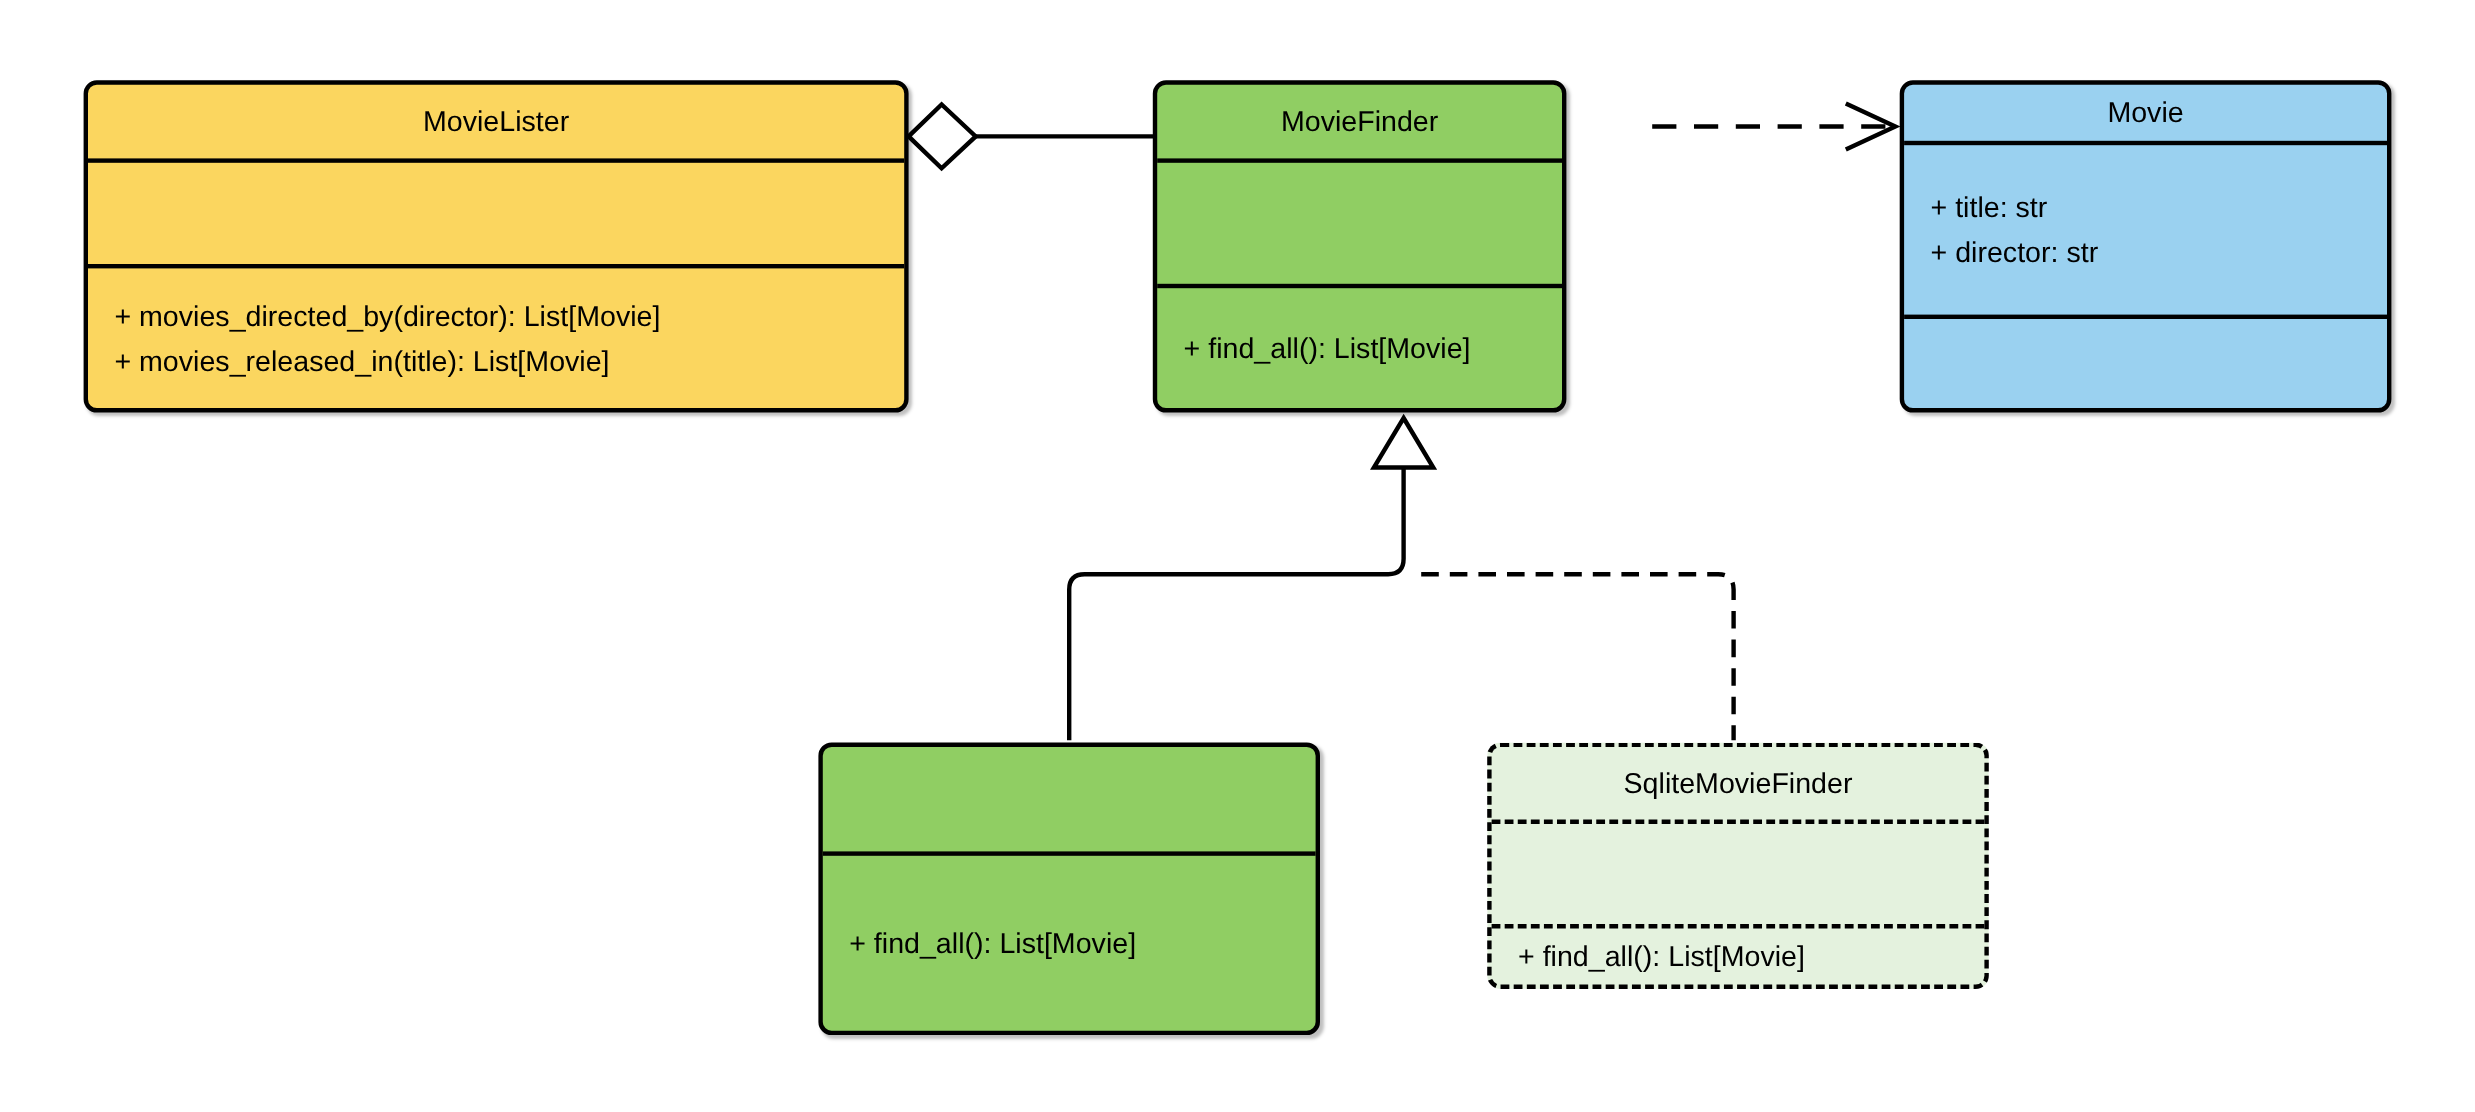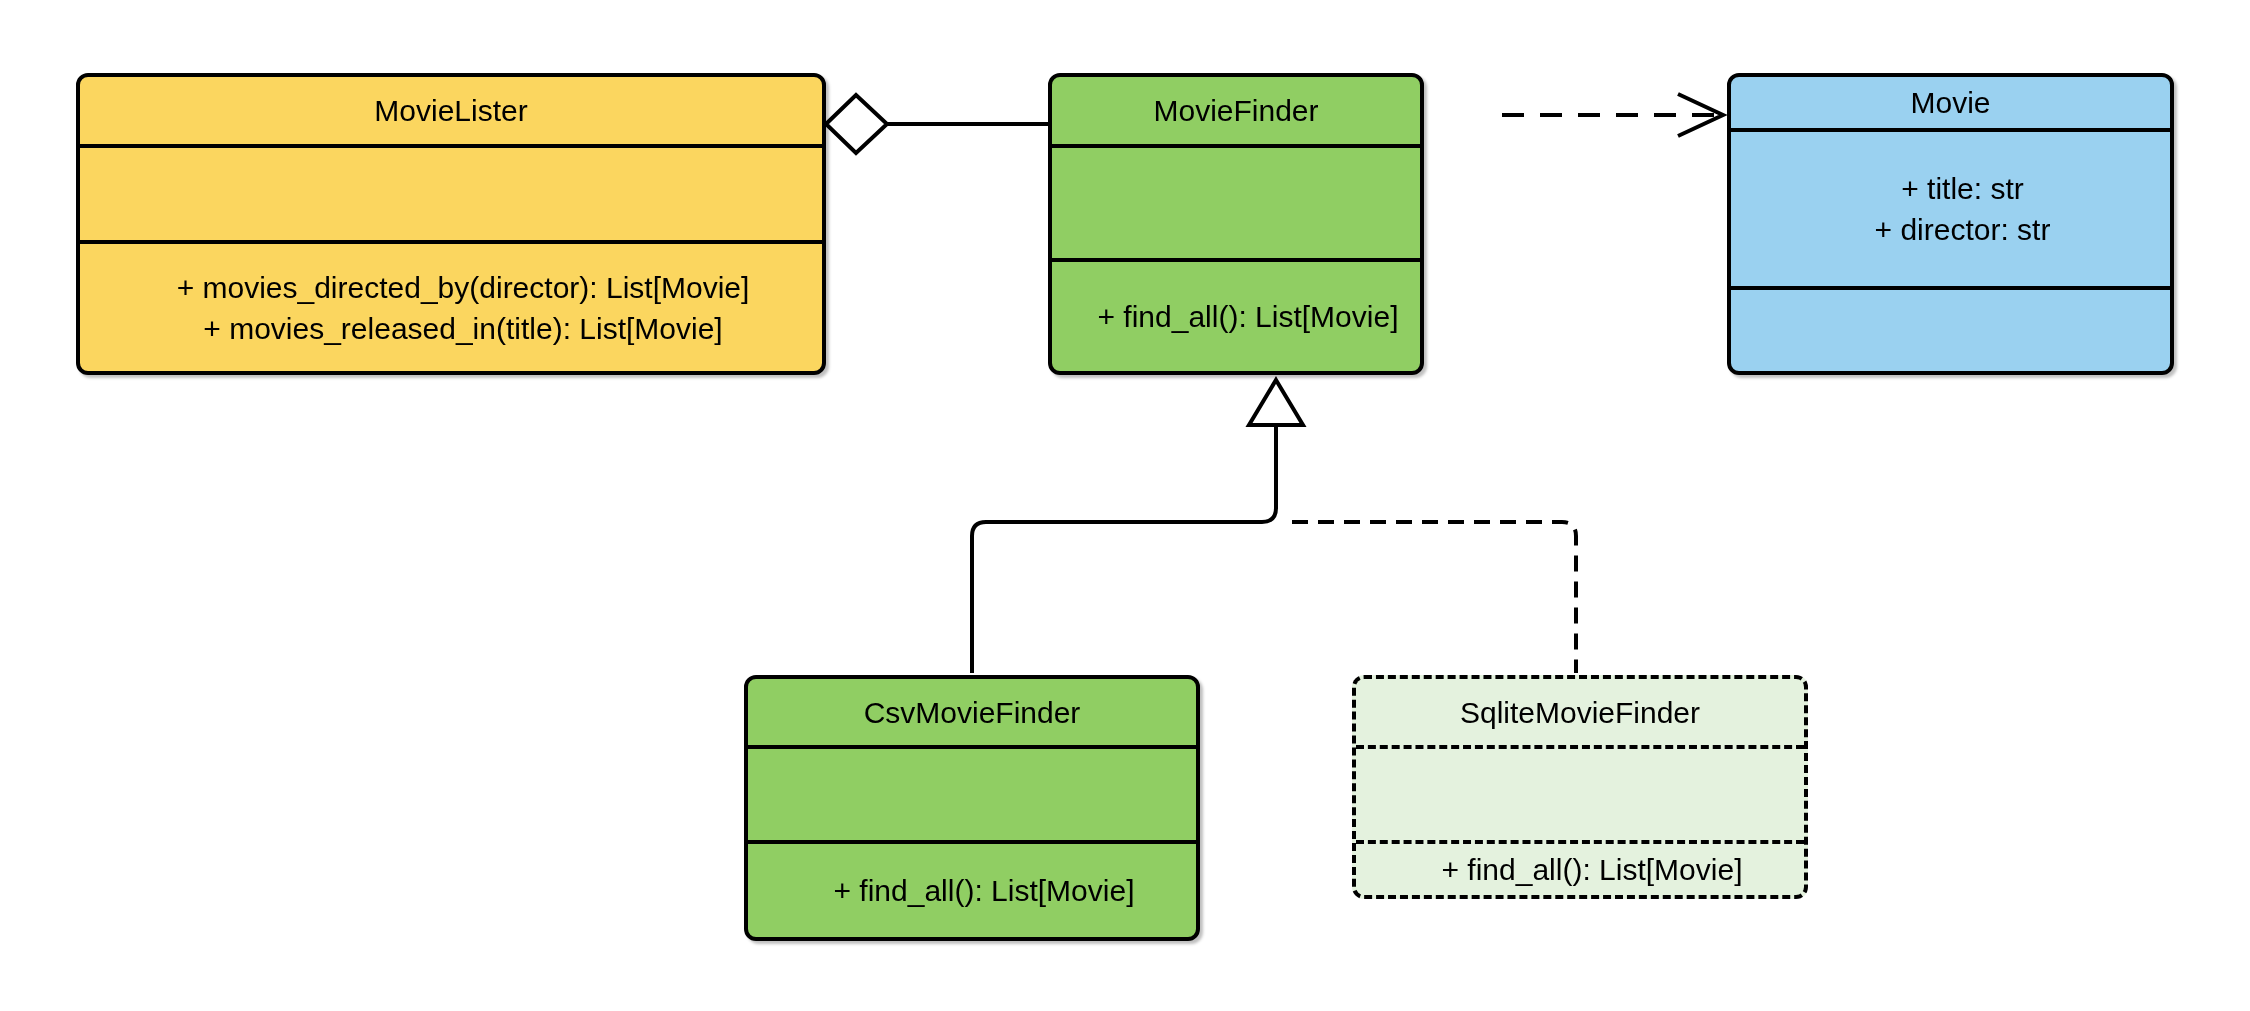--- a/index.html
+++ b/index.html
@@ -25,21 +25,21 @@
   }
   .uml-class {
     position: absolute;
     box-sizing: border-box;
     border: 4px solid var(--box-border, #000);
     border-radius: 12px;
     background: var(--fill, #fff);
     display: flex;
     flex-direction: column;
     box-shadow: 3px 3px 3px rgba(0,0,0,0.25);
-    font-size: 30px;
+    font-size: 26px;
     line-height: 41px;
   }
   .uml-class.dashed {
     border-style: dashed;
     box-shadow: none;
   }
   .compartment {
     box-sizing: border-box;
     overflow: hidden;
   }
@@ -53,21 +53,20 @@
     display: flex;
     align-items: center;
     justify-content: center;
   }
   .members-compartment {
     display: flex;
     flex-direction: column;
     justify-content: center;
     padding-left: 24px;
     padding-right: 0;
-    align-items: center;
   }
   .grow { flex: 1 1 auto; }
   .member-line { white-space: nowrap; }
   .connectors .stroke {
     stroke: var(--connector, #000);
     stroke-width: 4;
     fill: none;
   }
   .connectors .marker {
     stroke: var(--connector, #000);
@@ -123,21 +122,20 @@
   <div class="uml-class" style="left:1727px; top:73px; width:447px; height:302px; --fill:var(--movie-fill)">
     <div class="compartment name-compartment" style="height:51px">Movie</div>
     <div class="compartment members-compartment" style="height:158px">
       <div class="member-line">+ title: str</div>
       <div class="member-line">+ director: str</div>
     </div>
     <div class="compartment members-compartment grow"></div>
   </div>
 
   <div class="uml-class" style="left:744px; top:675px; width:456px; height:266px; --fill:var(--csvmoviefinder-fill)">
-    <div class="compartment name-compartment" style="height:66px">CsvMovieFinder</div>
     <div class="compartment members-compartment" style="height:95px"></div>
     <div class="compartment members-compartment grow">
       <div class="member-line">+ find_all(): List[Movie]</div>
     </div>
   </div>
 
   <div class="uml-class dashed" style="left:1352px; top:675px; width:456px; height:224px; --fill:var(--sqlitemoviefinder-fill)">
     <div class="compartment name-compartment" style="height:66px">SqliteMovieFinder</div>
     <div class="compartment members-compartment" style="height:95px"></div>
     <div class="compartment members-compartment grow">

